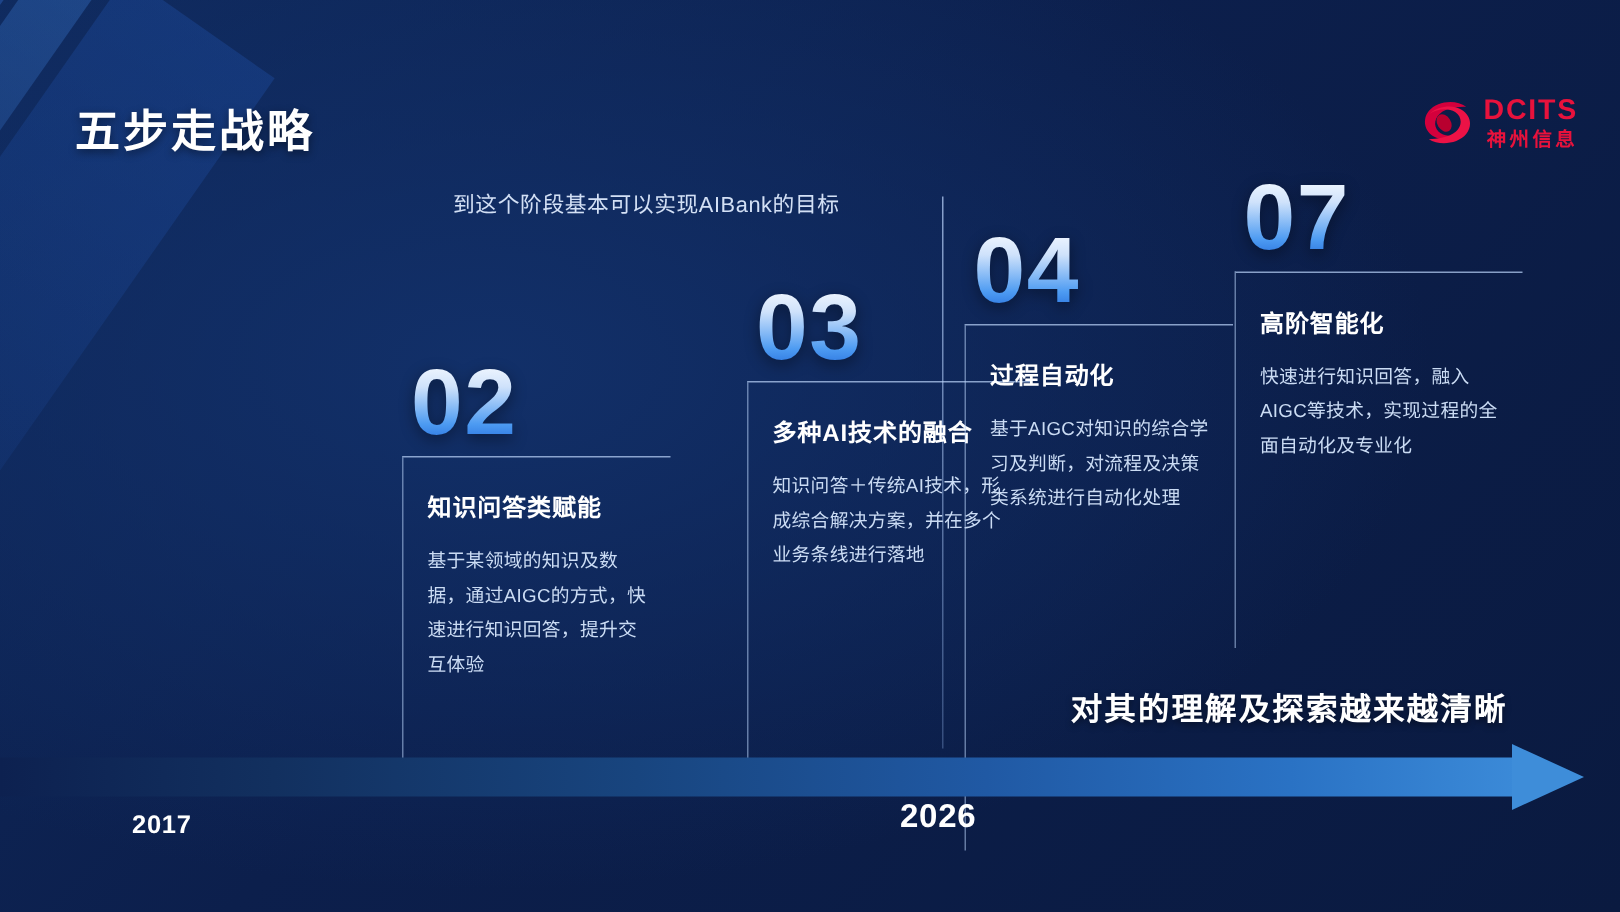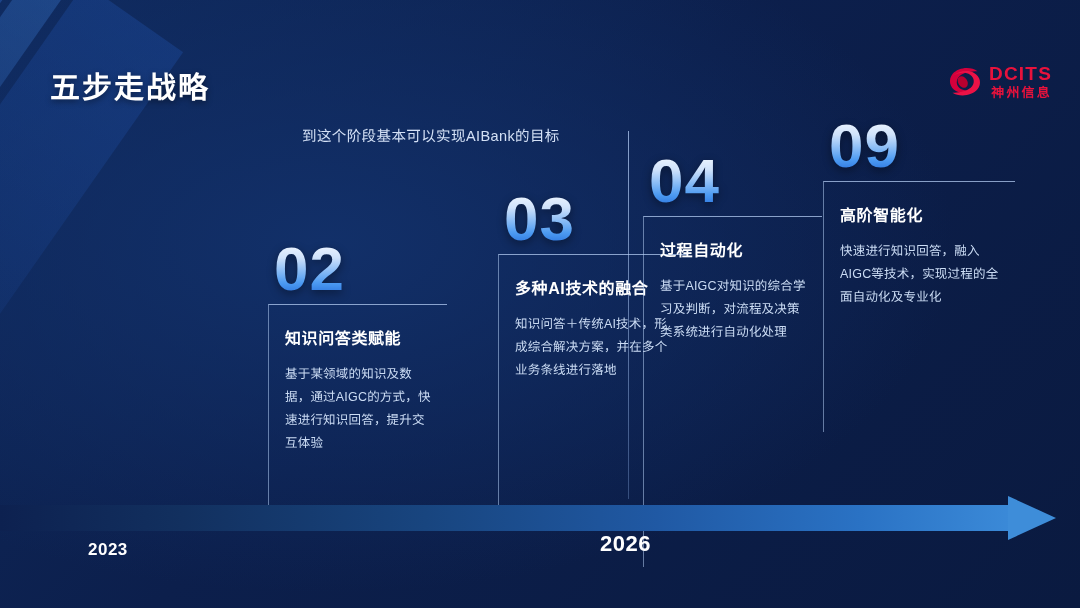--- a/index.html
+++ b/index.html
@@ -215,28 +215,29 @@
 
   <div class="step" id="step-4">
     <div class="step-num">04</div>
     <div class="step-body">
       <div class="step-heading">过程自动化</div>
       <div class="step-desc">基于AIGC对知识的综合学习及判断，对流程及决策类系统进行自动化处理</div>
     </div>
   </div>
 
   <div class="step" id="step-5">
-    <div class="step-num">09</div>
+    <div class="step-num">07</div>
     <div class="step-body">
       <div class="step-heading">高阶智能化</div>
       <div class="step-desc">快速进行知识回答，融入AIGC等技术，实现过程的全面自动化及专业化</div>
     </div>
   </div>
 
+  <div class="arrow-label">对其的理解及探索越来越清晰</div>
   <div class="arrow-band">
     <div class="arrow-shaft"></div>
     <div class="arrow-head"></div>
   </div>
 
-  <div class="year" id="year-start">2023</div>
+  <div class="year" id="year-start">2017</div>
   <div class="year" id="year-end">2026</div>
 
 </div>
 
 </body></html>

